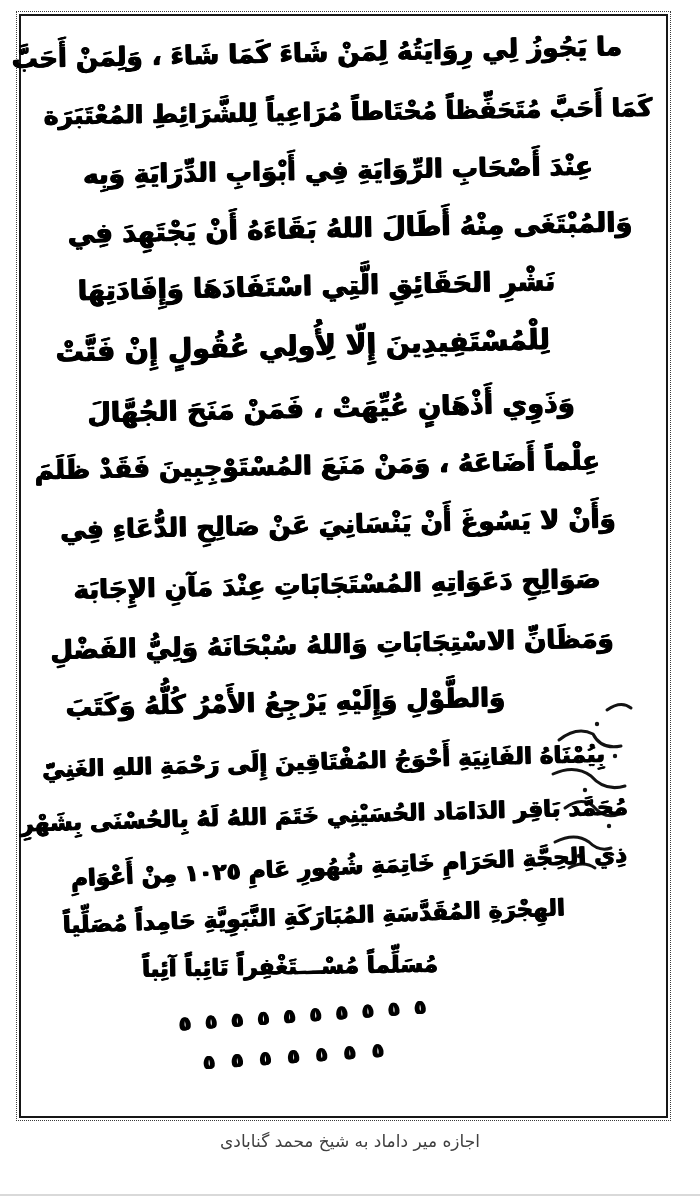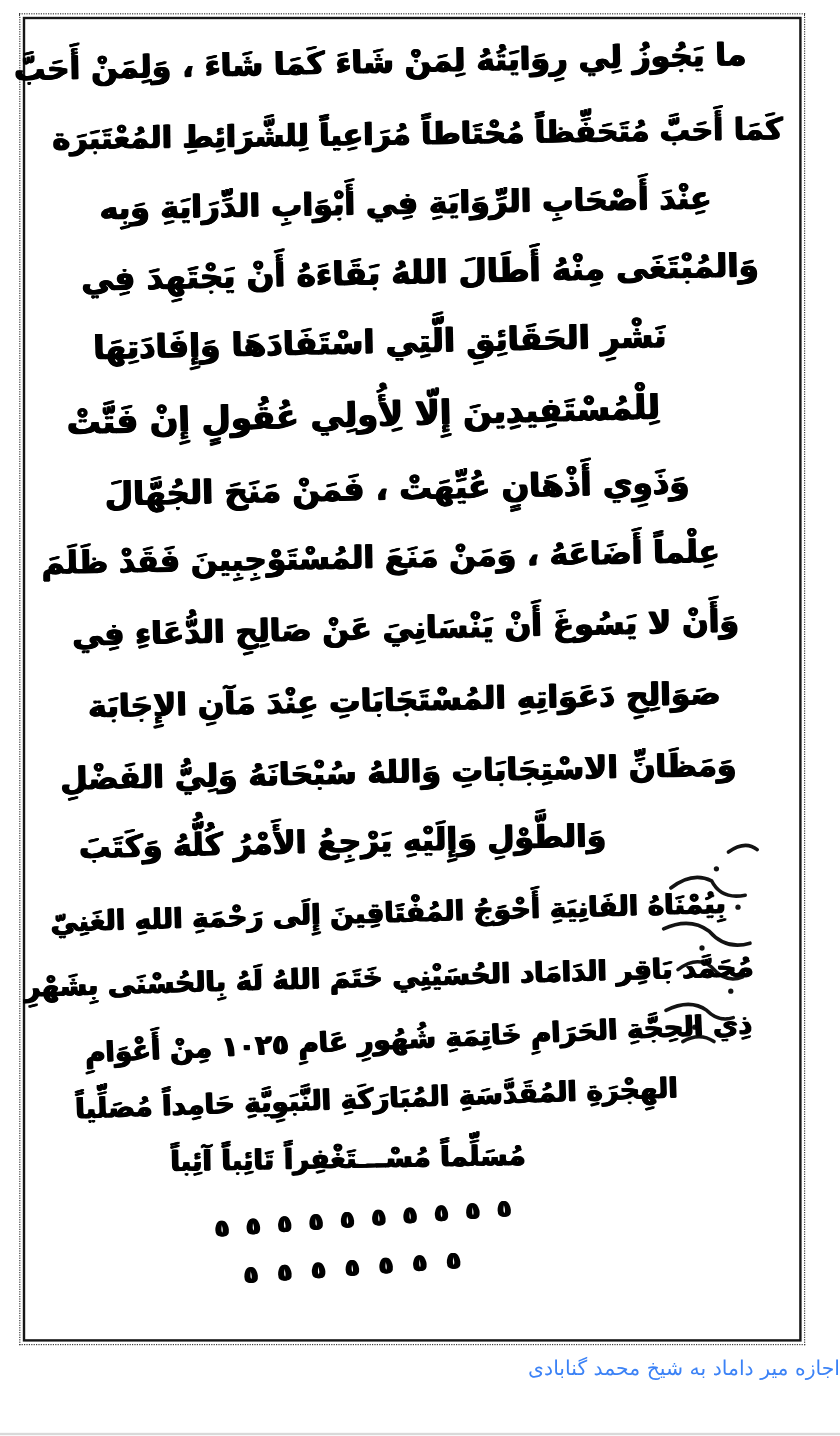--- a/index.html
+++ b/index.html
@@ -54,22 +54,23 @@
     position: absolute;
     left: 545px; top: 696px;
     opacity: 0.92;
   }
   
   .caption {
     position: absolute;
     left: 0; top: 1131px;
     width: 100%;
     direction: rtl;
+    text-align: center;
     font-size: 17px;
-    color: #3b82f6;
+    color: #404040;
     font-family: "DejaVu Sans", sans-serif;
   }
   
   .scan-edge-bottom {
     position: absolute;
     left: 0; top: 1194px;
     width: 700px; height: 2px;
     background: #d9d9d9;
   }
 </style>

